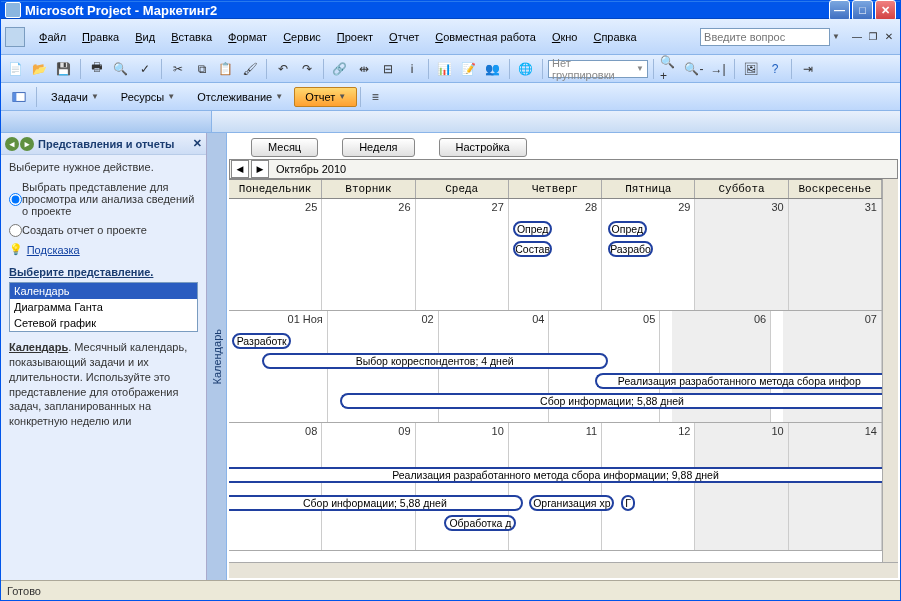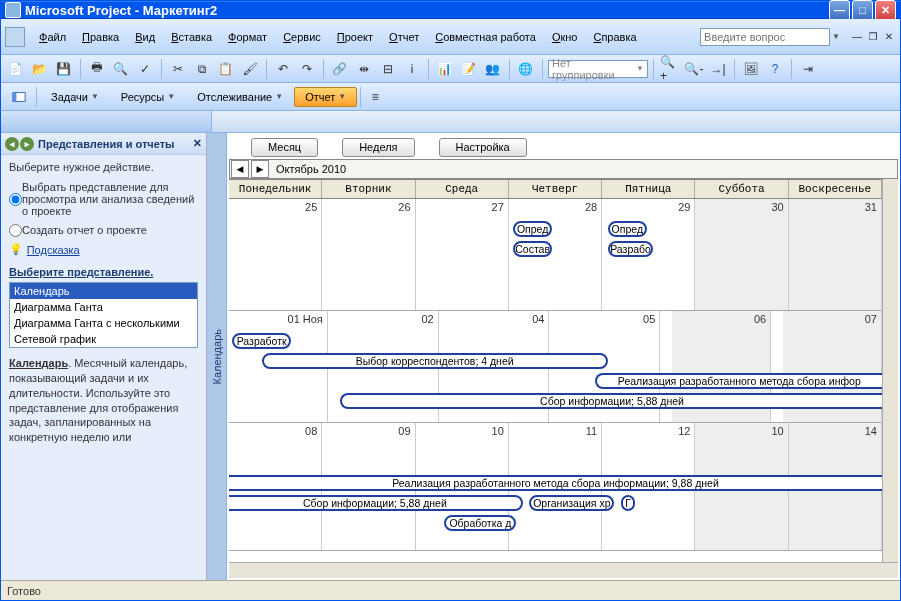--- a/index.html
+++ b/index.html
@@ -204,21 +204,20 @@
             <span>Создать отчет о проекте</span>
           </label>
         <div class="hint">
             <span class="bulb">💡</span>
             <a href="#">Подсказка</a>
           </div>
         <div class="sect">Выберите представление.</div>
         <div class="viewlist">
           <div class="sel">Календарь</div>
           <div>Диаграмма Ганта</div>
-          <div>Диаграмма Ганта с несколькими</div>
           <div>Сетевой график</div>
         </div>
         <div class="desc"><b>Календарь</b><span>. Месячный календарь, показывающий задачи и их длительности. Используйте это представление для отображения задач, запланированных на конкретную неделю или</span></div>
       </div>
     </div>
 
     <div class="main">
       <div class="vtab">
           <span>Календарь</span>
         </div>
@@ -310,21 +309,21 @@
                 </div>
             <div class="daycell">
                   <span class="num">12</span>
                 </div>
             <div class="daycell weekend">
                   <span class="num">10</span>
                 </div>
             <div class="daycell weekend">
                   <span class="num">14</span>
                 </div>
-            <div class="task" style="left:0;top:52px;width:100%;border-left:none;border-right:none;border-radius:0;">Реализация разработанного метода сбора информации; 9,88 дней</div>
+            <div class="task" style="left:0;top:44px;width:100%;border-left:none;border-right:none;border-radius:0;">Реализация разработанного метода сбора информации; 9,88 дней</div>
             <div class="task" style="left:0;top:72px;width:45%;border-left:none;border-radius:0 9px 9px 0;">Сбор информации; 5,88 дней</div>
             <div class="task" style="left:46%;top:72px;width:13%;">Организация хр</div>
             <div class="task" style="left:60%;top:72px;width:2.2%;">Г</div>
             <div class="task" style="left:33%;top:92px;width:11%;">Обработка д</div>
           </div>
         </div>
         <div class="scrollbar-v"></div>
         </div>
         <div style="height:16px;background:#e8e4d8;border-top:1px solid #aaa;"></div>
       </div>

